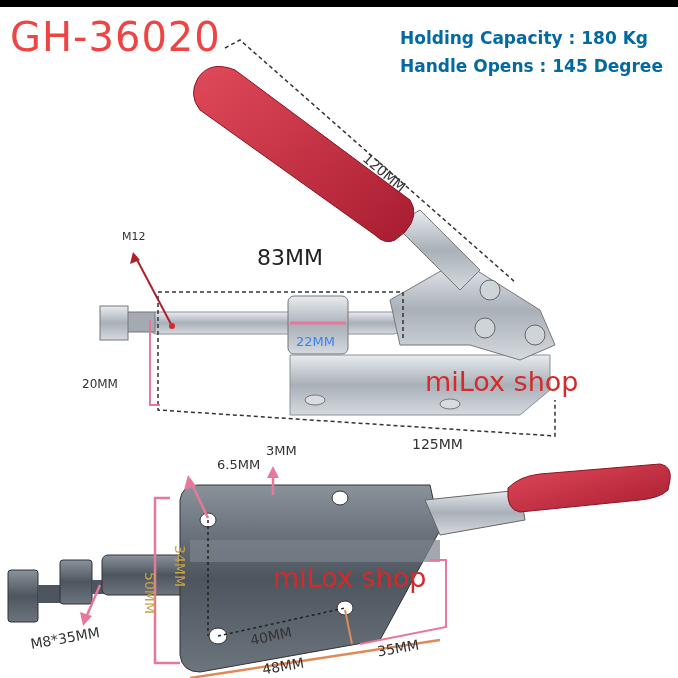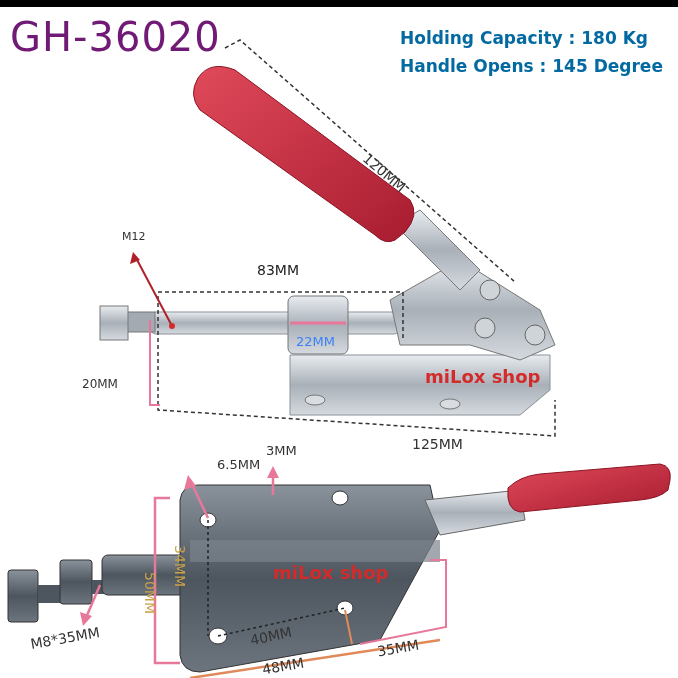--- a/index.html
+++ b/index.html
@@ -1,23 +1,23 @@
 <!DOCTYPE html>
 <html><head>
 <meta charset="utf-8">
 <style>
   html, body { margin: 0; padding: 0; }
   body { width: 678px; height: 678px; background: #ffffff; position: relative; overflow: hidden; font-family: "Liberation Sans", sans-serif; }
   .topbar { position: absolute; left: 0; top: 0; width: 678px; height: 7px; background: #000; }
   .abs { position: absolute; }
-  .model { left: 10px; top: 14px; font-family: "DejaVu Sans", sans-serif; font-size: 40px; color: #701a75; letter-spacing: 1px; }
+  .model { left: 10px; top: 14px; font-family: "DejaVu Sans", sans-serif; font-size: 40px; color: #ef4444; letter-spacing: 1px; }
   .specs { left: 400px; top: 24px; font-family: "DejaVu Sans", sans-serif; font-weight: bold; font-size: 17px; color: #0369a1; line-height: 28px; }
   .specs div { white-space: nowrap; }
   .dim { font-family: "DejaVu Sans", sans-serif; color: #333; white-space: nowrap; }
-  .watermark { font-family: "DejaVu Sans", sans-serif; font-weight: bold; color: #d42a2a; font-size: 18px; white-space: nowrap; }
+  .watermark { font-family: "DejaVu Sans", sans-serif; font-weight: normal; color: #d42a2a; font-size: 27px; white-space: nowrap; }
   svg { position: absolute; left: 0; top: 0; }
 </style>
 </head>
 <body>
 
 <div class="topbar"></div>
 
 <svg width="678" height="678" viewBox="0 0 678 678">
   <defs>
     <linearGradient id="metal" x1="0" y1="0" x2="0" y2="1">
@@ -99,21 +99,21 @@
 
 <div class="abs model">GH-36020</div>
 
 <div class="abs specs">
   <div>Holding Capacity : 180 Kg</div>
   <div>Handle Opens : 145 Degree</div>
 </div>
 
 <div class="abs dim" style="left:370px;top:150px;font-size:14px;transform:rotate(40deg);transform-origin:left top;">120MM</div>
 <div class="abs dim" style="left:122px;top:230px;font-size:11px;">M12</div>
-<div class="abs dim" style="left:257px;top:262px;font-size:14px;color:#222;">83MM</div>
+<div class="abs dim" style="left:257px;top:245px;font-size:22px;color:#222;">83MM</div>
 <div class="abs dim" style="left:296px;top:334px;font-size:13px;color:#3b82f6;">22MM</div>
 <div class="abs dim" style="left:82px;top:377px;font-size:12px;">20MM</div>
 <div class="abs dim" style="left:412px;top:436px;font-size:14px;">125MM</div>
 <div class="abs watermark" style="left:425px;top:366px;">miLox shop</div>
 
 <div class="abs dim" style="left:175px;top:457px;font-size:13px;margin-left:42px;">6.5MM</div>
 <div class="abs dim" style="left:266px;top:443px;font-size:13px;text-align:center;">3MM</div>
 <div class="abs dim" style="left:188px;top:545px;font-size:14px;color:#c9a24a;transform:rotate(90deg);transform-origin:left top;">34MM</div>
 <div class="abs dim" style="left:158px;top:572px;font-size:14px;color:#c9a24a;transform:rotate(90deg);transform-origin:left top;">50MM</div>
 <div class="abs dim" style="left:30px;top:630px;font-size:14px;transform:rotate(-10deg);">M8*35MM</div>

